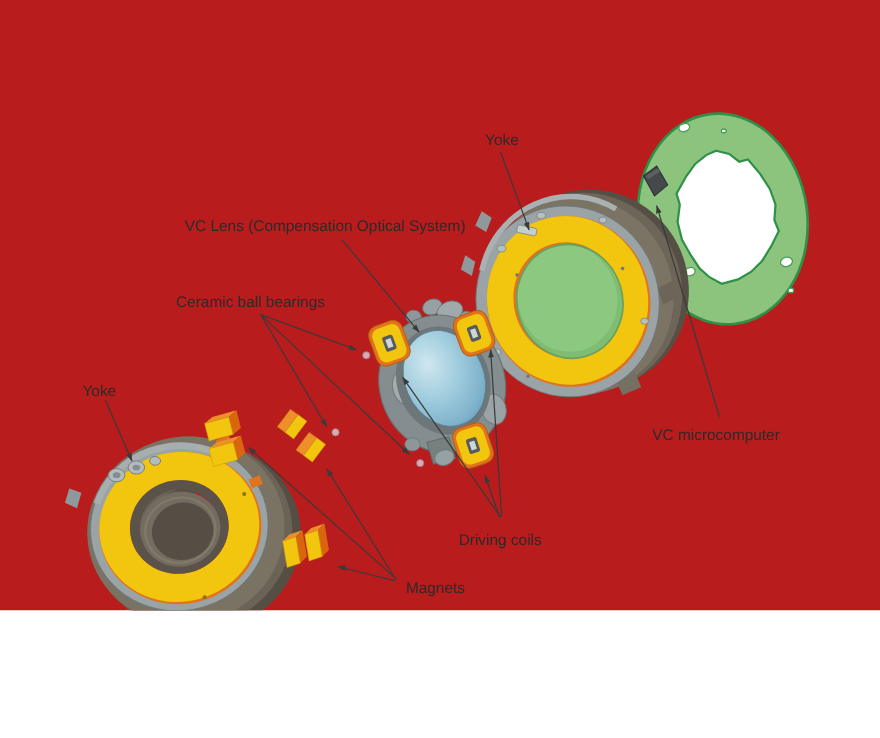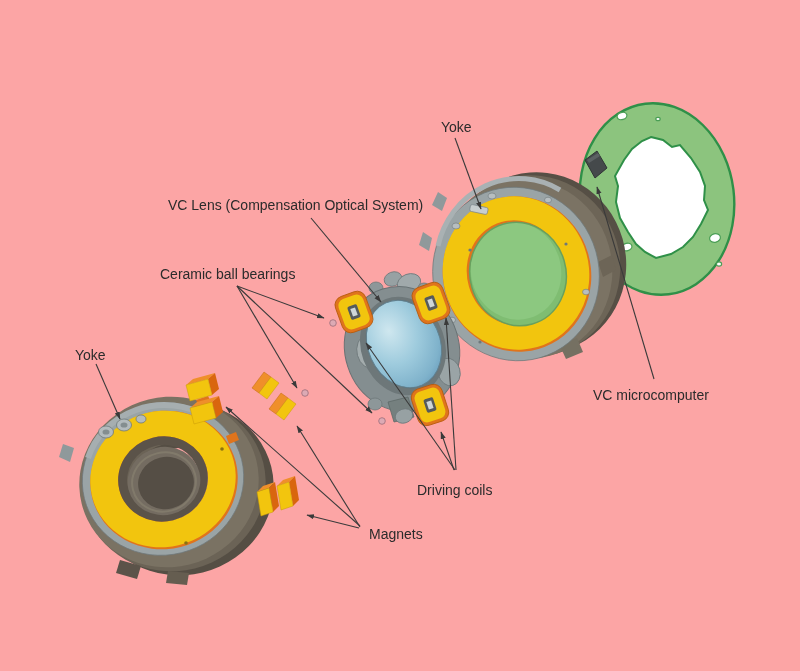--- a/index.html
+++ b/index.html
@@ -1,16 +1,16 @@
 <!DOCTYPE html>
 <html style="--yellow: #f2c50e; --orange: #ef8f2a; --orange-dark: #d9660e; --orange-rim: #e0741c; --metal-gray: #9aa4a6; --body-dark: #6d6557; --body-darker: #564f45; --pcb-green: #8cc47e; --pcb-green-edge: #2f9048; --lens-blue: #8fc3d8; --lens-blue-deep: #5e93b5; --bearing-pink: #dcaab4; --line: #3a3a3a; --text: #2b2b2b;"><head>
 <meta charset="utf-8">
 <style>
   html,body{margin:0;padding:0;background:#ffffff;}
-  .stage{position:relative;width:800px;height:671px;background:#fca5a5;overflow:hidden;}
+  .stage{position:relative;width:800px;height:555px;background:#b91c1c;overflow:hidden;}
   text.lbl{font-family:"Liberation Sans",sans-serif;font-size:14px;fill:var(--text,#2b2b2b);}
   .ln{stroke:var(--line,#3a3a3a);stroke-width:1.1;fill:none;}
   .c-yellow{fill:var(--yellow,#f2c50e);}
   .c-orange{fill:var(--orange,#ef8f2a);}
   .c-orange-dark{fill:var(--orange-dark,#d9660e);}
   .c-orange-rim{fill:var(--orange-rim,#e0741c);}
   .c-green{fill:var(--pcb-green,#8cc47e);stroke:var(--pcb-green-edge,#2f9048);stroke-width:2.4;}
   .c-green-cut{fill:#ffffff;stroke:var(--pcb-green-edge,#2f9048);stroke-width:2;}
   .c-hole{fill:#ffffff;stroke:#4a9e55;stroke-width:1.2;}
   .c-ball{fill:var(--bearing-pink,#dcaab4);stroke:#a5737e;stroke-width:0.9;}

